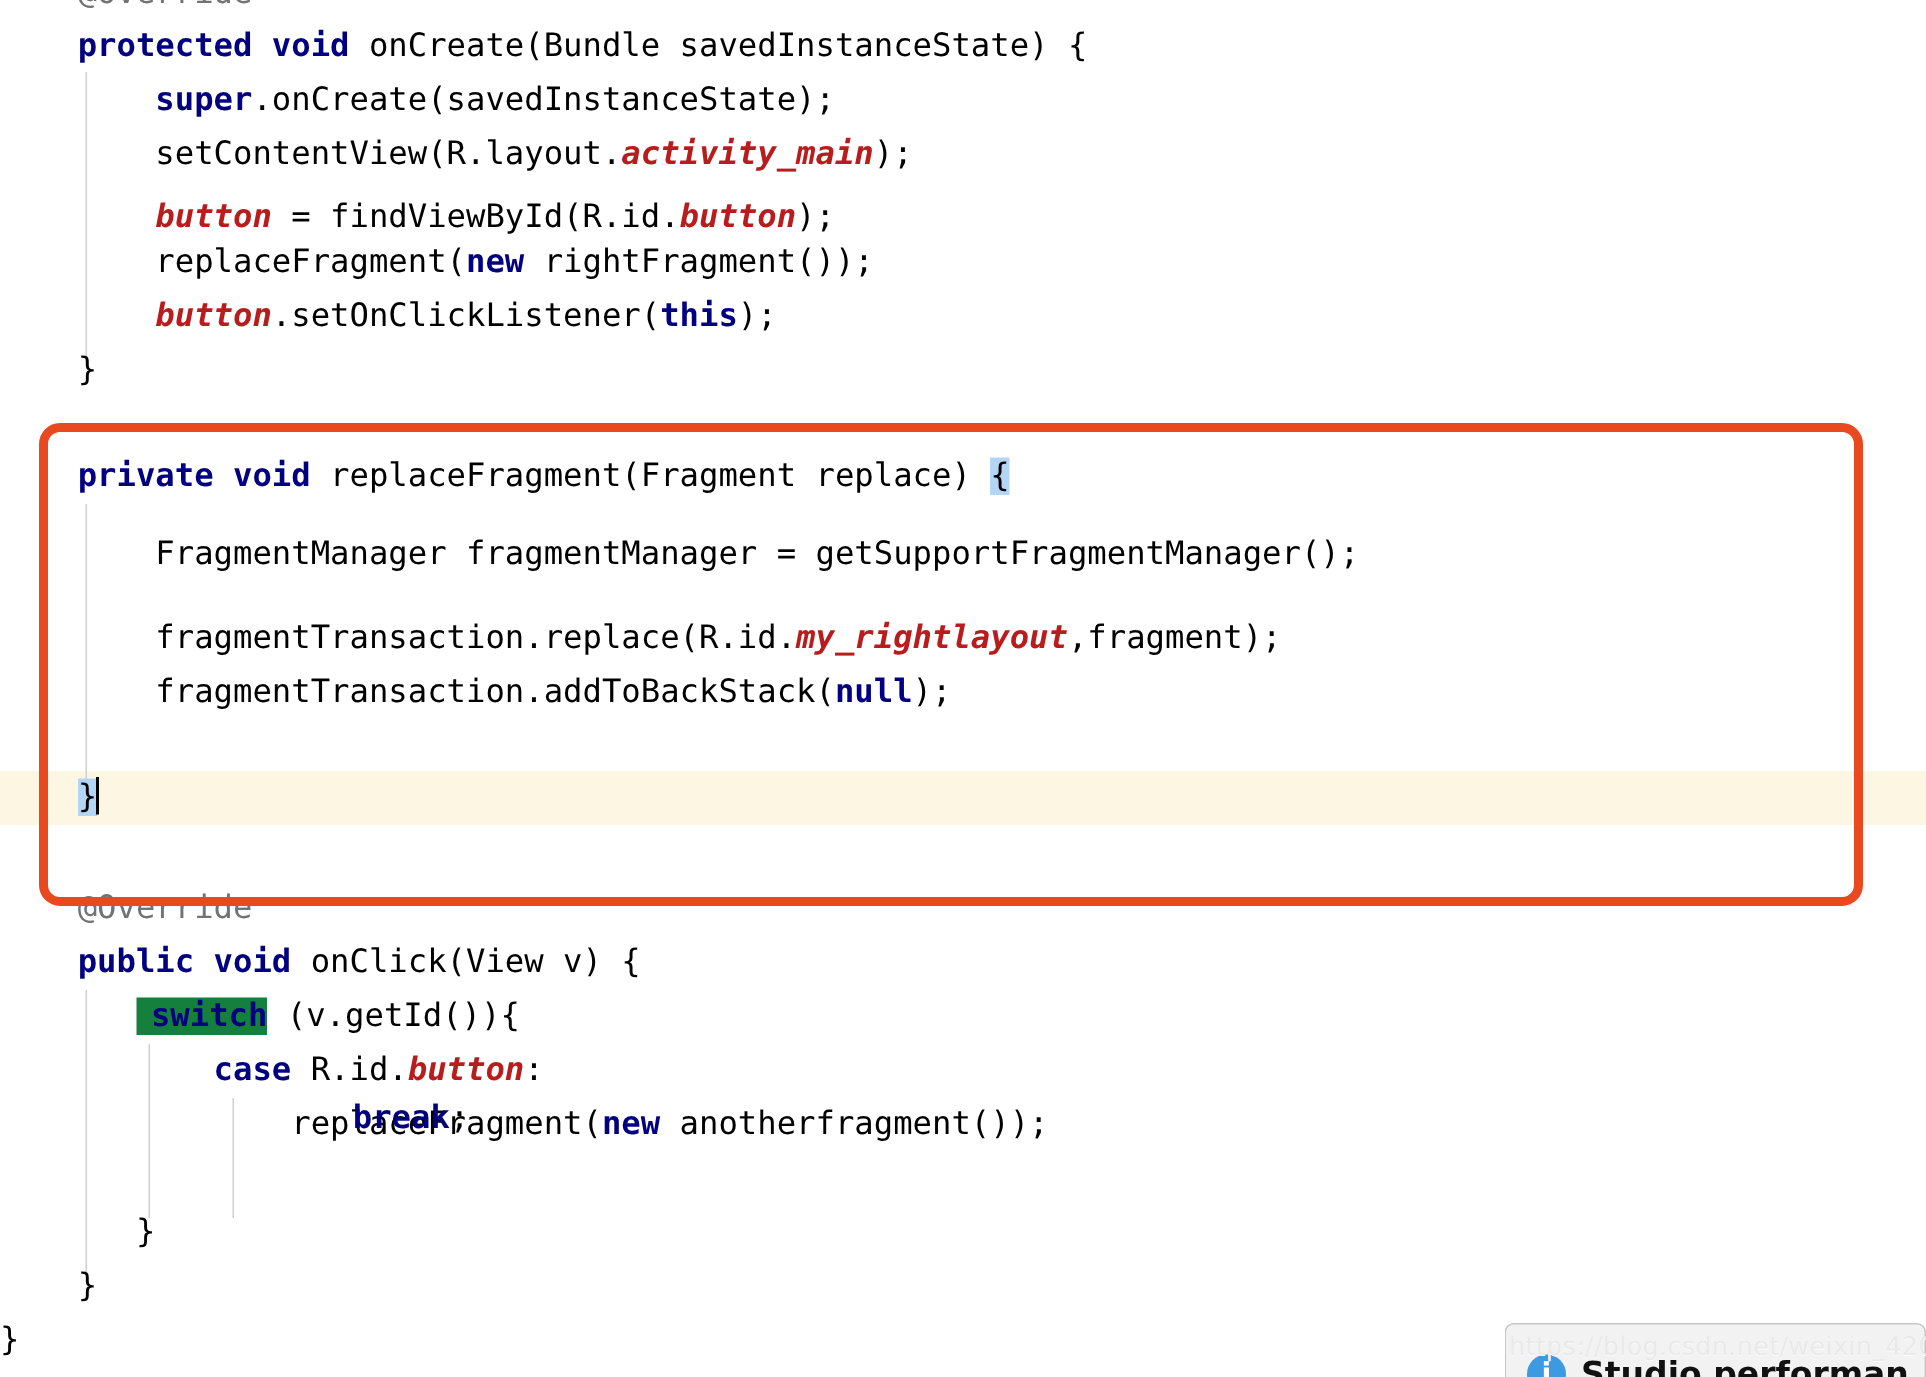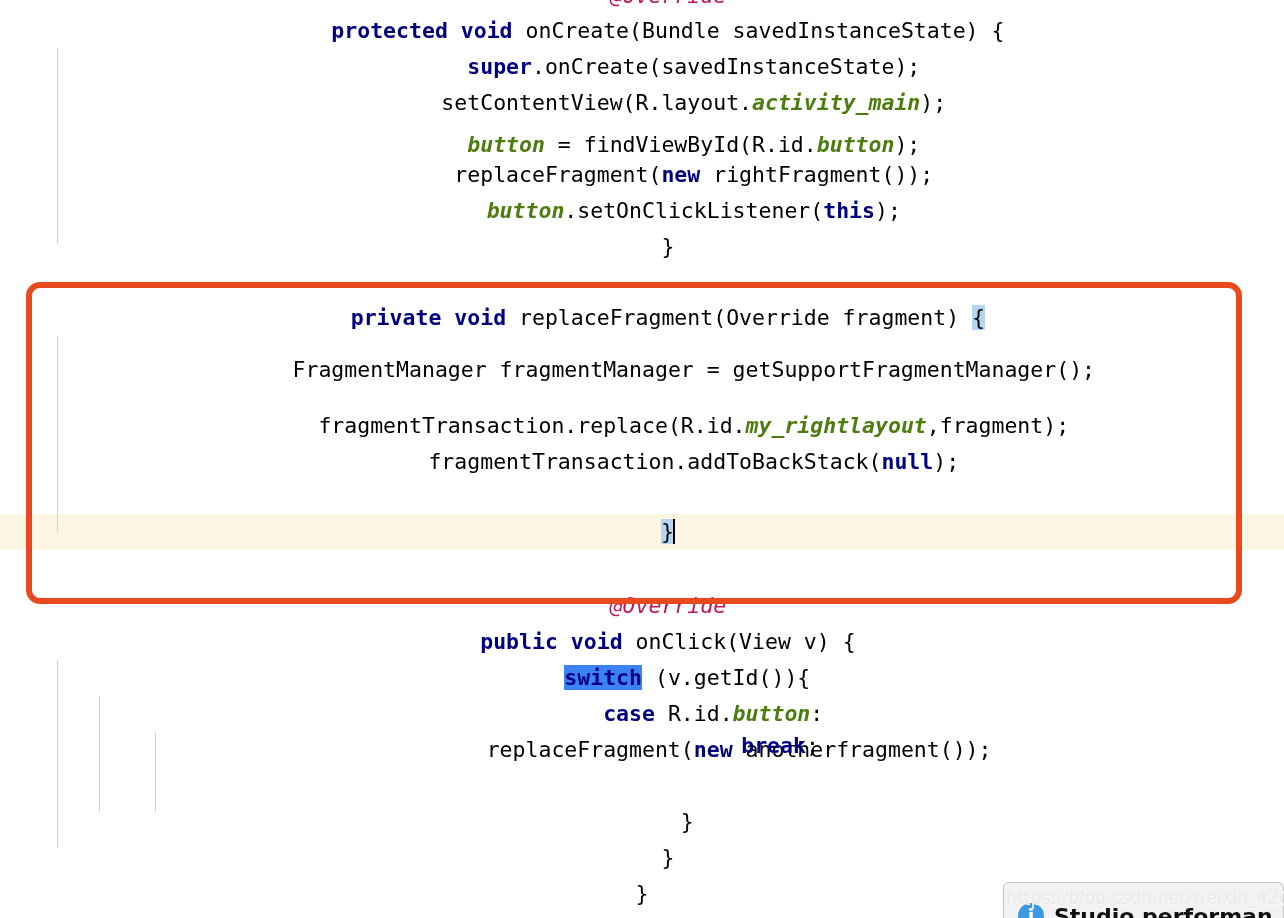--- a/index.html
+++ b/index.html
@@ -51,31 +51,30 @@
   .line {
     position: absolute;
     left: 0;
     width: 1284px;
     height: 36px;
     line-height: 36px;
     white-space: pre;
     font-size: 21.5px;
     letter-spacing: 0px;
     color: #000000;
-    text-align: center;
   }
   .ind { color: transparent; }
 
   
   .kw   { color: #000080; font-weight: bold; }
-  .ann  { color: #be185d; font-style: italic; }
-  .fld  { color: #4d7c0f; font-weight: bold; font-style: italic; }
+  .ann  { color: #737373; }
+  .fld  { color: #b91c1c; font-weight: bold; font-style: italic; }
   .pln  { color: #000000; }
   .brace-hl { background: #b5d5f5; }
-  .kw-hl    { background: #3b82f6; color: #000080; font-weight: bold; }
+  .kw-hl    { background: #15803d; color: #000080; font-weight: bold; padding-left: 10px; }
 
   
   .caret {
     display: inline-block;
     width: 2px;
     height: 25px;
     background: #000000;
     vertical-align: -5px;
     margin-left: -1px;
   }
@@ -164,21 +163,21 @@
     <div class="line" style="top:85px;"><span class="ind">        </span><span class="pln">setContentView(R.layout.</span><span class="fld">activity_main</span><span class="pln">);</span></div>
 
     <div class="line" style="top:127px;"><span class="ind">        </span><span class="fld">button</span><span class="pln"> = findViewById(R.id.</span><span class="fld">button</span><span class="pln">);</span></div>
 
     <div class="line" style="top:157px;"><span class="ind">        </span><span class="pln">replaceFragment(</span><span class="kw">new</span><span class="pln"> rightFragment());</span></div>
 
     <div class="line" style="top:193px;"><span class="ind">        </span><span class="fld">button</span><span class="pln">.setOnClickListener(</span><span class="kw">this</span><span class="pln">);</span></div>
 
     <div class="line" style="top:229px;"><span class="ind">    </span><span class="pln">}</span></div>
 
-    <div class="line" style="top:300px;"><span class="ind">    </span><span class="kw">private</span><span class="pln"> </span><span class="kw">void</span><span class="pln"> replaceFragment(Override fragment) </span><span class="pln brace-hl">{</span></div>
+    <div class="line" style="top:300px;"><span class="ind">    </span><span class="kw">private</span><span class="pln"> </span><span class="kw">void</span><span class="pln"> replaceFragment(Fragment replace) </span><span class="pln brace-hl">{</span></div>
 
     <div class="line" style="top:336px;margin-top:16px;"><span class="ind">        </span><span class="pln">FragmentManager fragmentManager = getSupportFragmentManager();</span></div>
 
     <div class="line" style="top:372px;"><span class="ind">        </span></div>
 
     <div class="line" style="top:408px;"><span class="ind">        </span><span class="pln">fragmentTransaction.replace(R.id.</span><span class="fld">my_rightlayout</span><span class="pln">,fragment);</span></div>
 
     <div class="line" style="top:444px;"><span class="ind">        </span><span class="pln">fragmentTransaction.addToBackStack(</span><span class="kw">null</span><span class="pln">);</span></div>
 
     <div class="line" style="top:480px;"><span class="ind">        </span></div>

